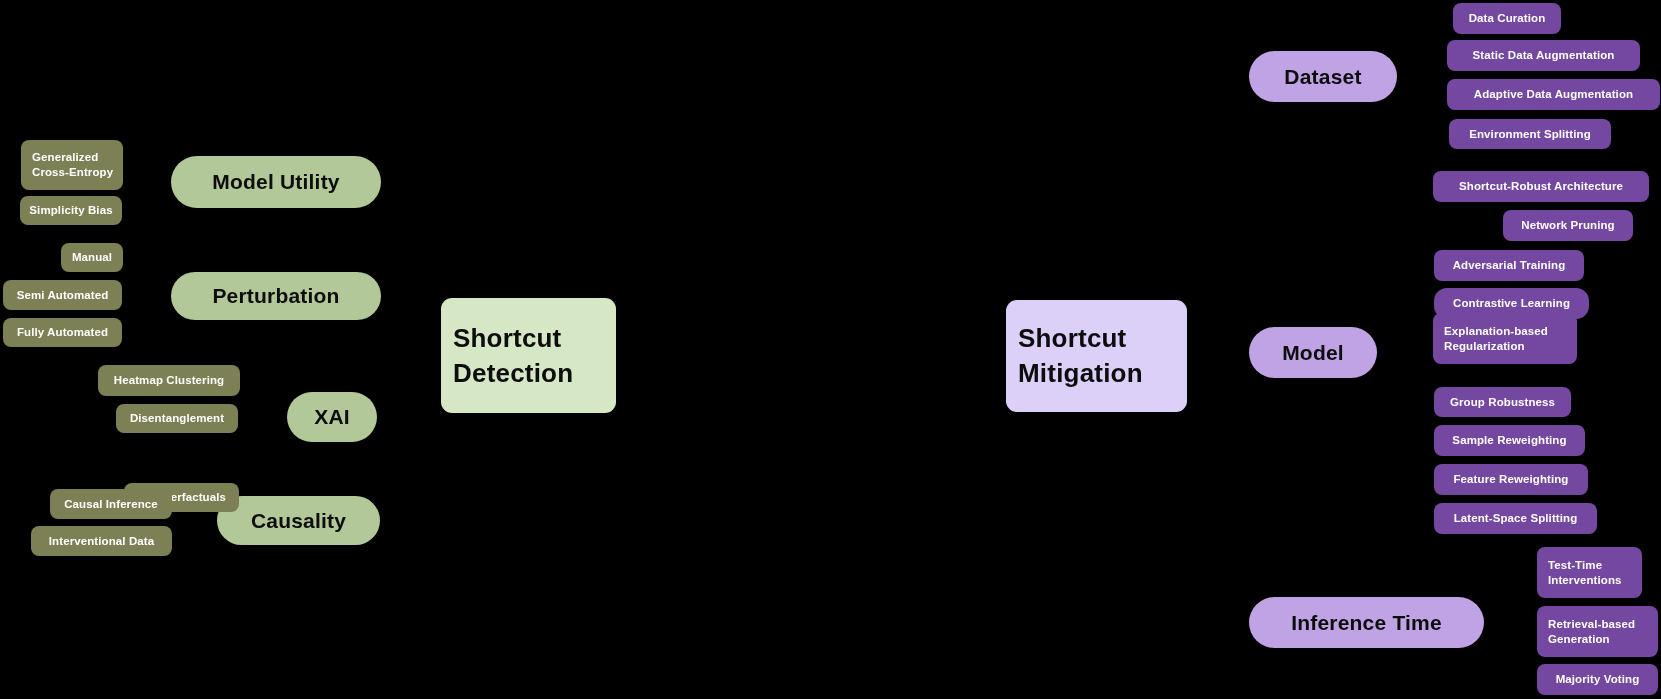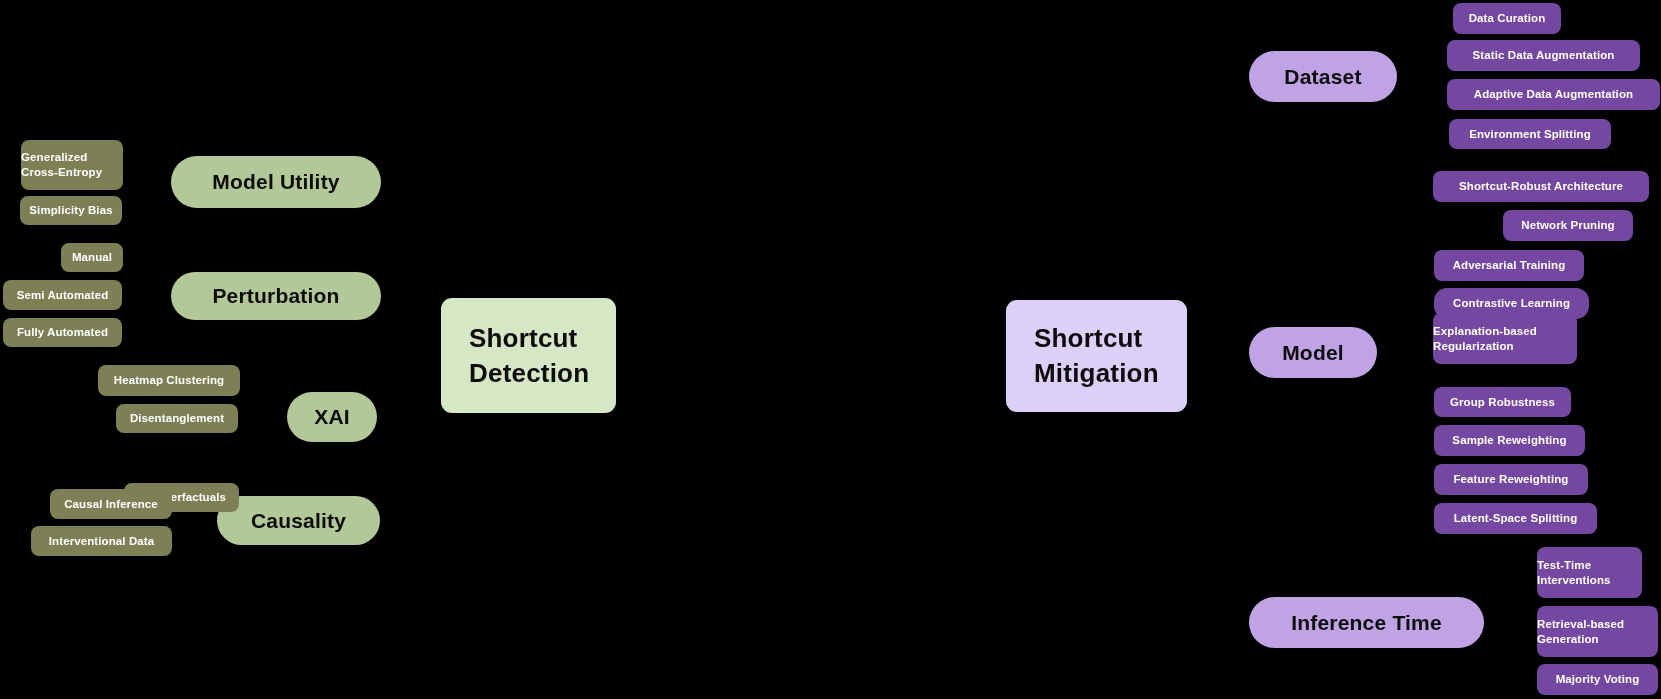--- a/index.html
+++ b/index.html
@@ -26,27 +26,28 @@
     line-height: 15px;
     border-radius: 8px;
     letter-spacing: 0.1px;
   }
   .category {
     font-size: 21px;
     letter-spacing: 0.2px;
   }
   .node.multi {
     align-items: flex-start;
+    padding-left: 11px;
   }
   .node.root {
     font-size: 26px;
     line-height: 35px;
     border-radius: 11px;
     align-items: flex-start;
-    padding-left: 28px;
+    padding-left: 12px;
     letter-spacing: 0.2px;
   }
 </style>
 </head>
 <body>
 
 <div id="diagram" style="background: rgb(0, 0, 0);">
     <div class="node root detection multi" style="left: 441px; top: 298px; width: 175px; height: 115px; background: rgb(213, 231, 196); color: rgb(13, 13, 13);">
       <span>Shortcut</span>
       <span>Detection</span>

